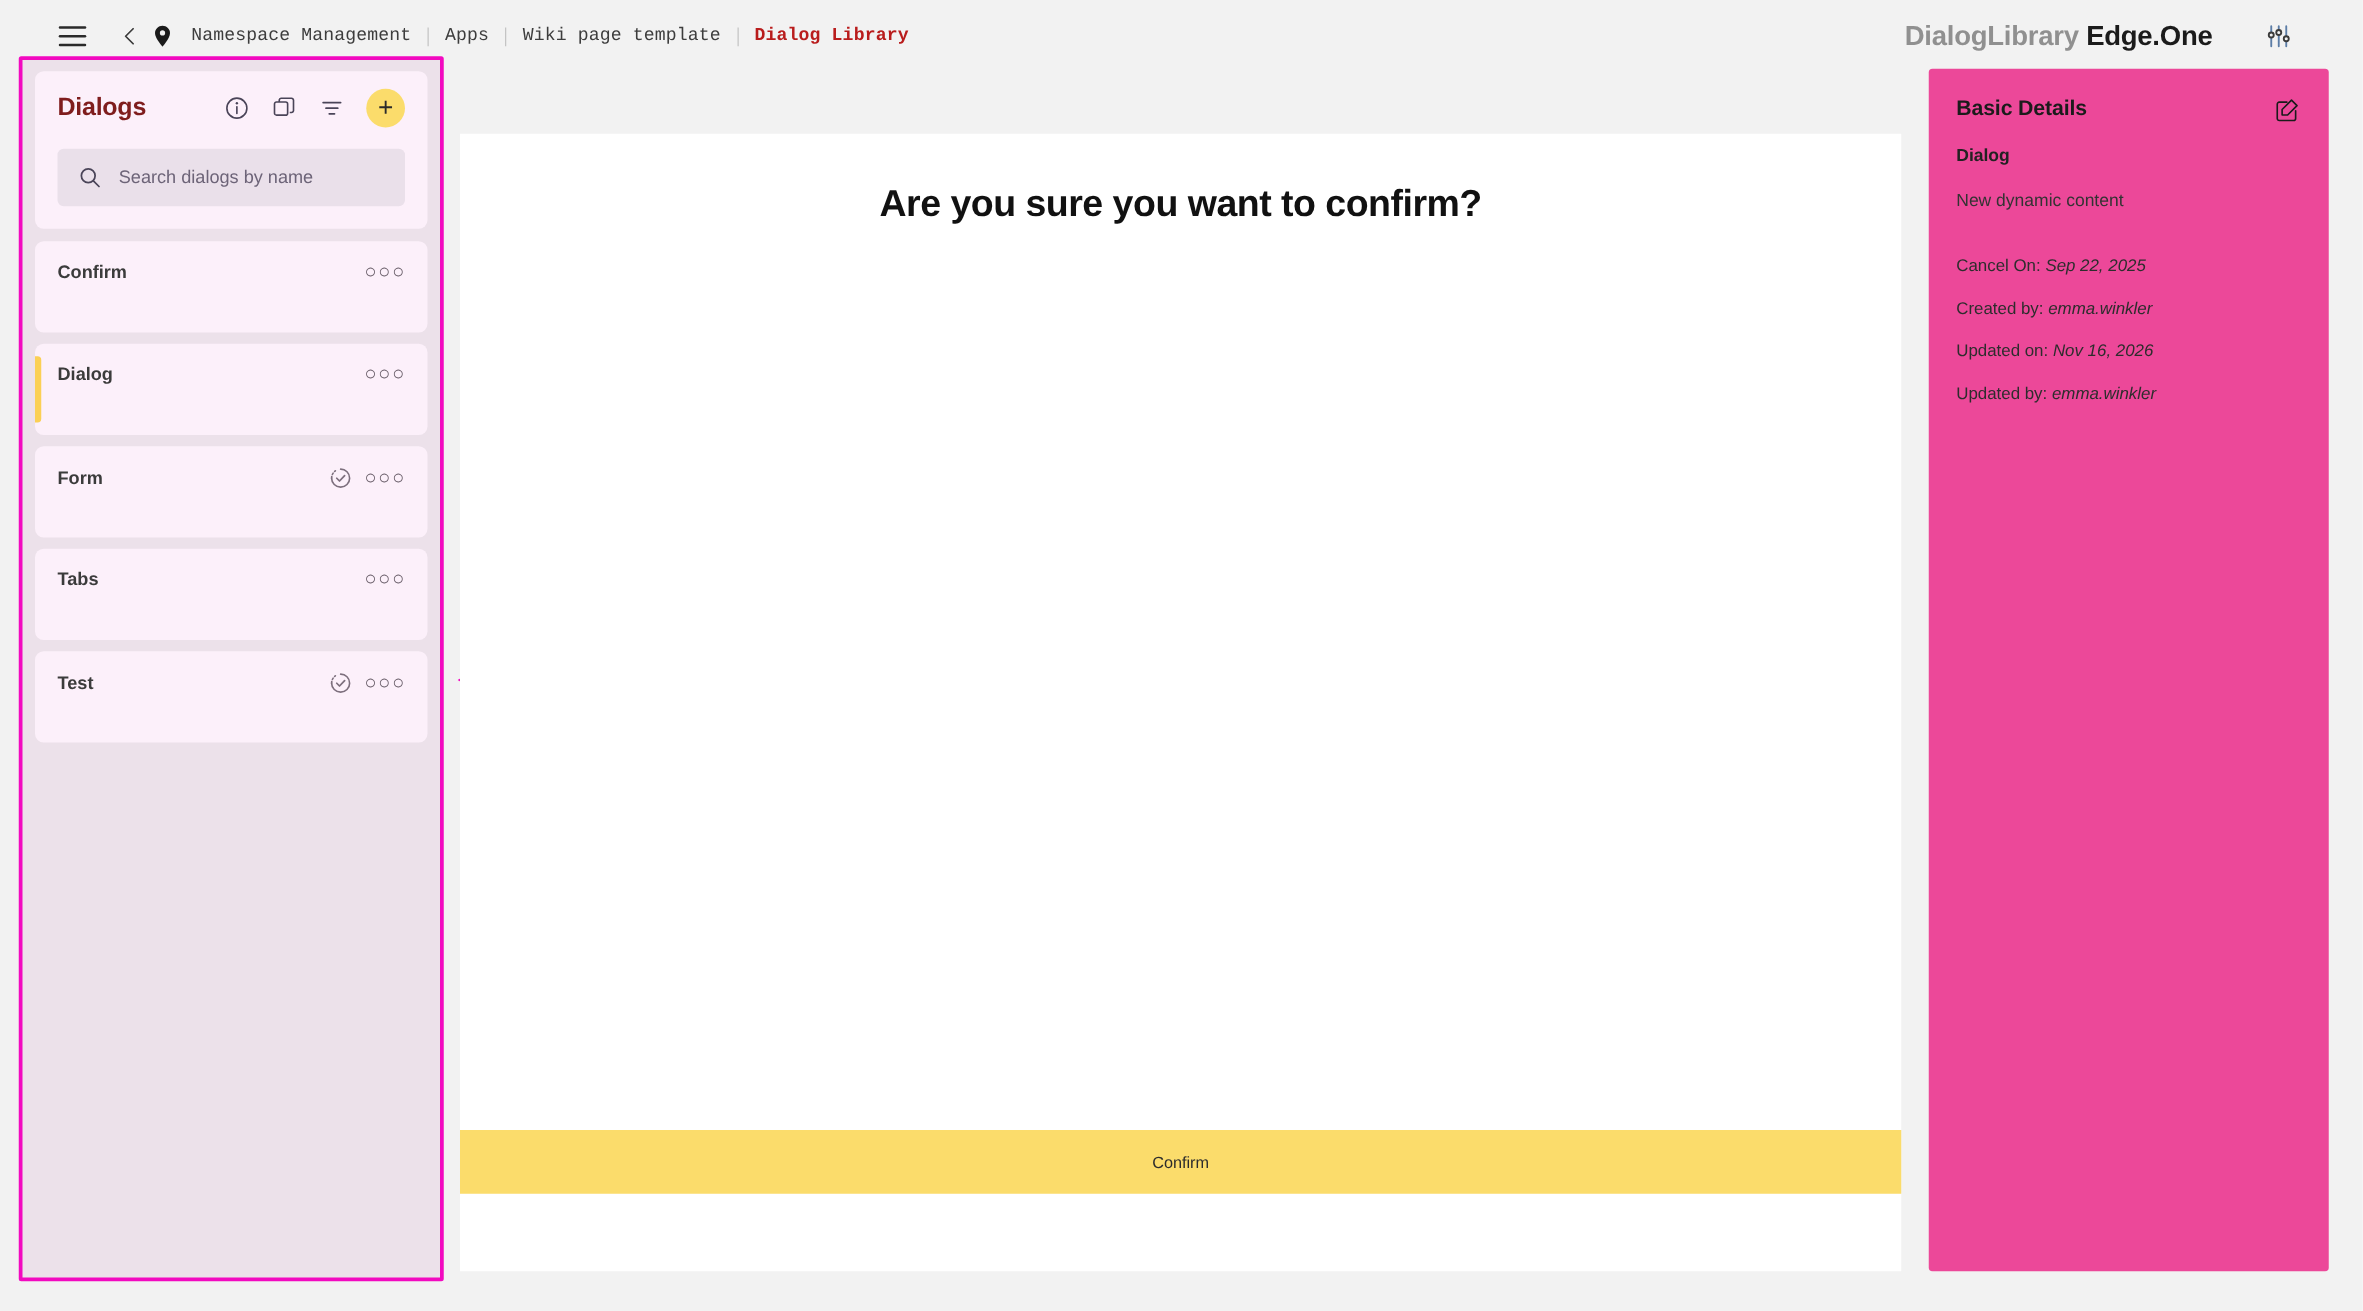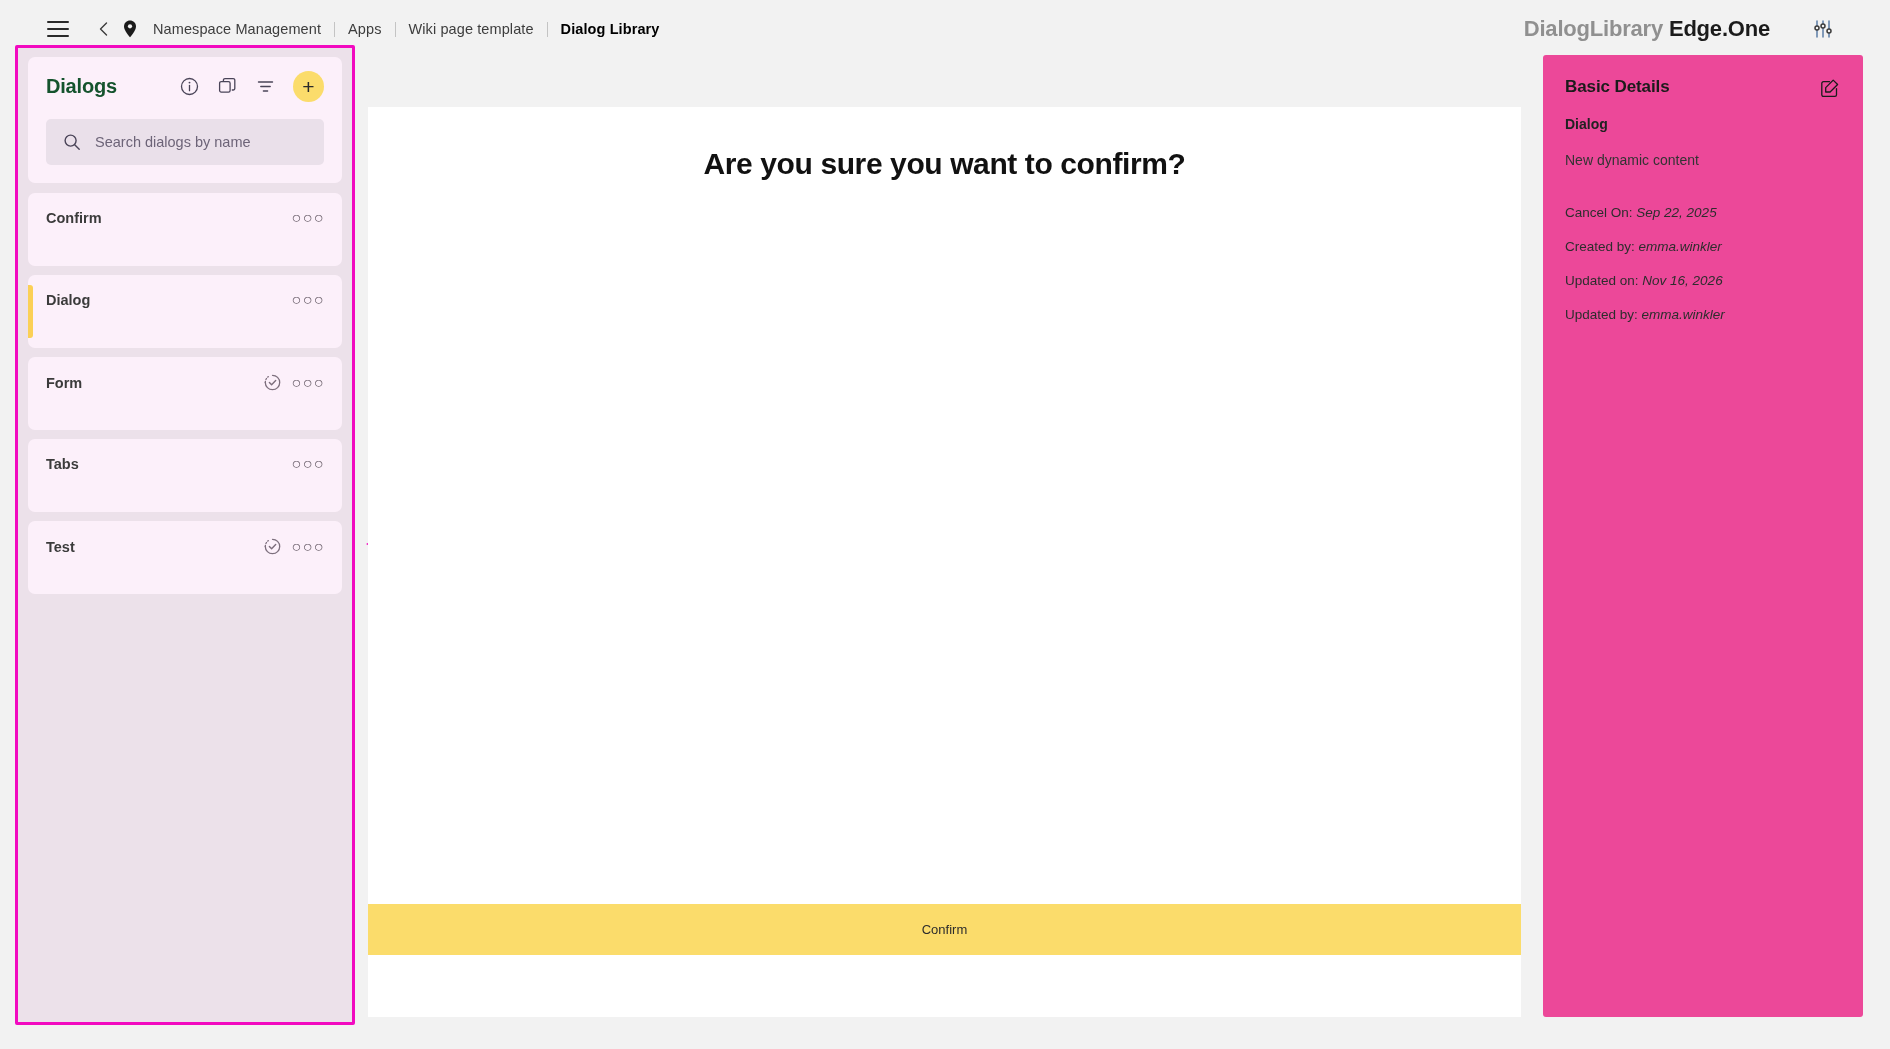--- a/index.html
+++ b/index.html
@@ -23,24 +23,24 @@
   }
   .hamburger i { display: block; height: 2px; background: #2a2a2a; border-radius: 1px; }
   .chev-back {
     margin-left: 28px; width: 12px; height: 14px; color: #3b3b3b;
     display: flex; align-items: center; justify-content: center; cursor: pointer;
   }
   .pin-icon { margin-left: 14px; display: flex; align-items: center; cursor: pointer; }
   .crumbs { display: flex; align-items: center; margin-left: 16px; }
   .crumb {
     font-size: 14.5px; color: #3d3d3d; padding: 0 13px; white-space: nowrap;
-    cursor: pointer; letter-spacing: .1px;
+    cursor: pointer; letter-spacing: .1px; font-family: Liberation Mono, monospace;
   }
   .crumb.first { padding-left: 0; }
-  .crumb.current { font-weight: 700; color: #000000; cursor: default; }
+  .crumb.current { font-weight: 700; color: #b91c1c; cursor: default; }
   .crumb-sep { width: 1px; height: 15px; background: #c4c4c4; }
 
   .brand {
     position: absolute; right: 120px; top: 50%; transform: translateY(-50%);
     font-size: 22px; font-weight: 700; white-space: nowrap; letter-spacing: -.2px;
   }
   .brand .lib { color: #909090; }
   .brand .edge { color: #1b1b1b; }
   .sliders-btn {
     position: absolute; right: 54px; top: 50%; transform: translateY(-50%);
@@ -52,21 +52,21 @@
   .sidebar {
     position: absolute; left: 15px; top: 45px; width: 340px; height: 980px;
     background: #ece1ea; border: 3px solid #f20ac0; border-radius: 2px;
     overflow: hidden;
   }
   .side-head {
     margin: 9px 10px 0 10px; background: #fcf0fa;
     border-radius: 7px; padding: 14px 18px 18px 18px;
   }
   .side-head-row { display: flex; align-items: center; justify-content: space-between; }
-  .side-title { font-size: 20px; font-weight: 700; color: #14532d; letter-spacing: -.2px; }
+  .side-title { font-size: 20px; font-weight: 700; color: #7f1d1d; letter-spacing: -.2px; }
   .side-actions { display: flex; align-items: center; gap: 14px; }
   .ic-btn {
     width: 24px; height: 24px; display: flex; align-items: center; justify-content: center;
     cursor: pointer; color: #4a4458;
   }
   .add-btn {
     width: 31px; height: 31px; border-radius: 50%; background: #fbdc6b;
     display: flex; align-items: center; justify-content: center; cursor: pointer;
     color: #2a2a2a; font-size: 21px; font-weight: 400; line-height: 1;
     margin-left: 2px;

